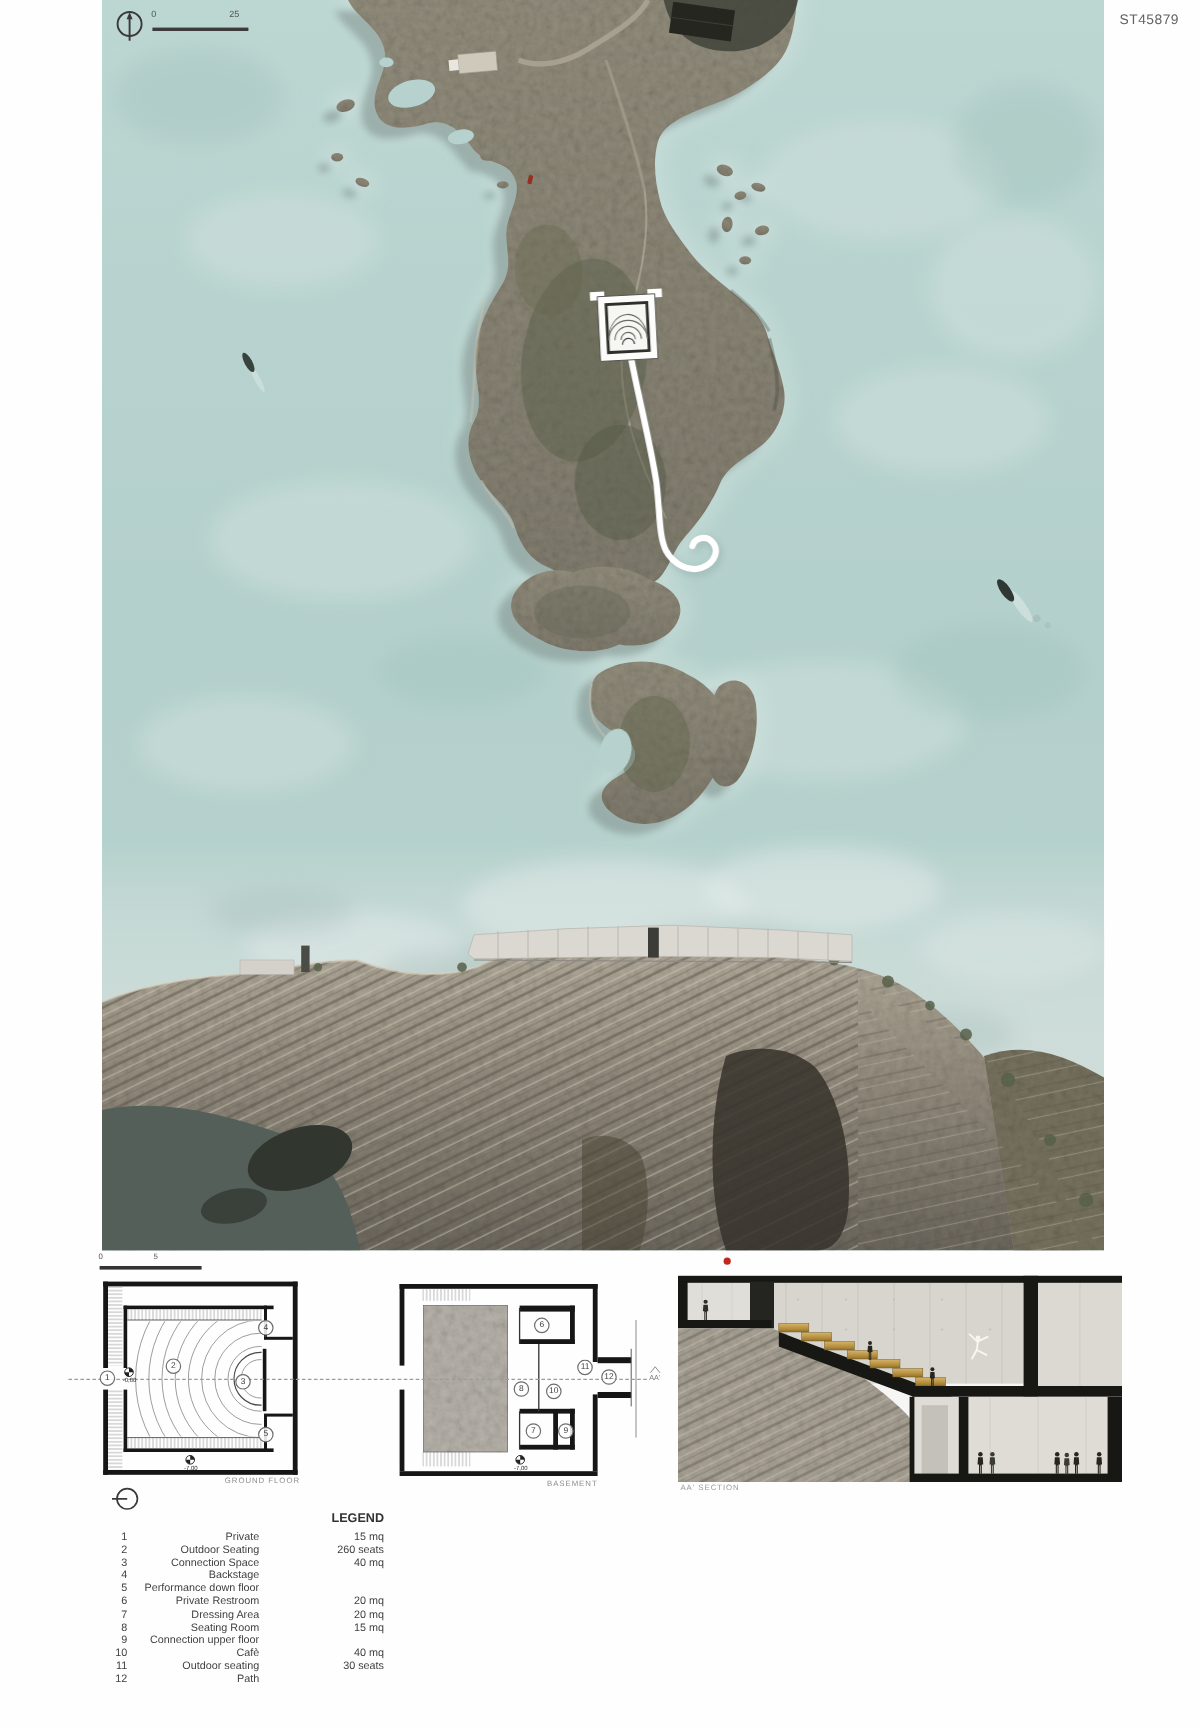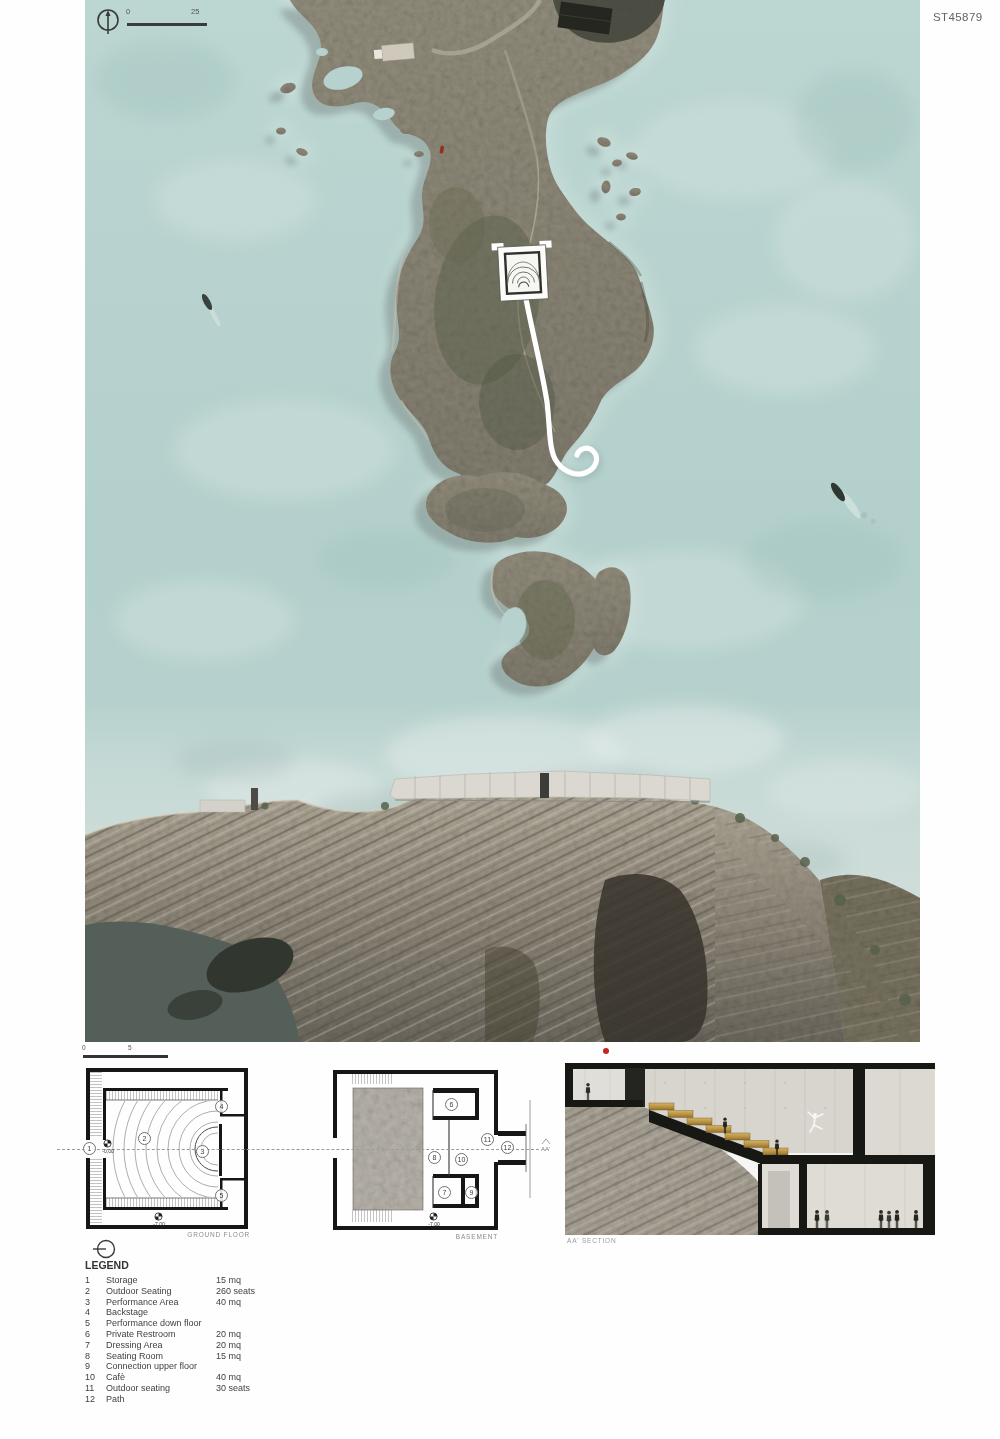--- a/index.html
+++ b/index.html
@@ -13,21 +13,21 @@
   .gscale-num{font-size:6.5px;color:#555;}
   .plan-label{font-size:6.5px;color:#8c8c8c;letter-spacing:.8px;text-align:right;}
   .sec-label{font-size:6.5px;color:#9a9a9a;letter-spacing:.8px;}
   .dash-line{border-top:1px dashed #9b9b9b;height:0;}
   .aa-mark{font-size:6px;color:#777;}
   .lvl{font-size:5px;color:#333;text-align:center;}
   .rn{position:absolute;width:13px;height:13px;border:1px solid #6e6e6e;border-radius:50%;
       font-size:7px;color:#3c3c3c;display:flex;align-items:center;justify-content:center;
       background:rgba(255,255,255,.88);box-sizing:border-box;}
   .red-dot{width:6px;height:6px;border-radius:50%;background:#c3271c;}
-  .legend{position:absolute;}
+  .legend{position:absolute;text-align:right;}
   .lg-title{font-size:10.5px;font-weight:bold;color:#333;margin-bottom:4px;}
   .lg-row{display:grid;grid-template-columns:21px 110px auto;font-size:9px;color:#3f3f3f;line-height:10.8px;}
   .connection{position:absolute;}
   .cn-title{font-size:10.5px;font-weight:bold;color:#333;margin-bottom:10px;}
   .para{font-size:9.3px;line-height:10.9px;color:#555;margin:0;}
   svg{display:block;}
 </style>
 </head>
 <body>
 
@@ -514,31 +514,31 @@
     <line x1="13" y1="10" x2="0" y2="10" stroke="#3a3a3a" stroke-width="1.4"></line>
   </svg>
 
   <div class="abs red-dot" style="left:603px;top:1048px"></div>
 
   <div class="legend" style="left:85px;top:1259px;width:235px">
     <div class="lg-title">LEGEND</div>
     <div class="lg-rows">
         <div class="lg-row">
         <span class="lg-num">1</span>
-        <span class="lg-name">Storage</span>
+        <span class="lg-name">Private</span>
         <span class="lg-val">15 mq</span>
       </div>
         <div class="lg-row">
         <span class="lg-num">2</span>
         <span class="lg-name">Outdoor Seating</span>
         <span class="lg-val">260 seats</span>
       </div>
         <div class="lg-row">
         <span class="lg-num">3</span>
-        <span class="lg-name">Performance Area</span>
+        <span class="lg-name">Connection Space</span>
         <span class="lg-val">40 mq</span>
       </div>
         <div class="lg-row">
         <span class="lg-num">4</span>
         <span class="lg-name">Backstage</span>
         <span class="lg-val"></span>
       </div>
         <div class="lg-row">
         <span class="lg-num">5</span>
         <span class="lg-name">Performance down floor</span>

